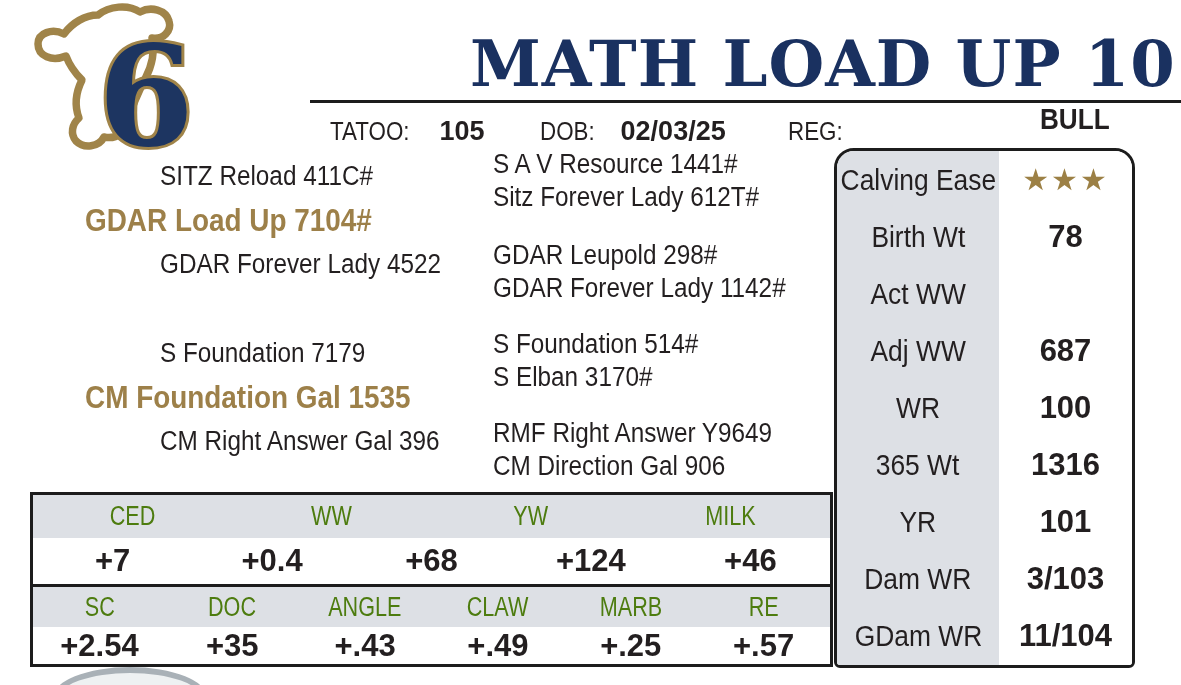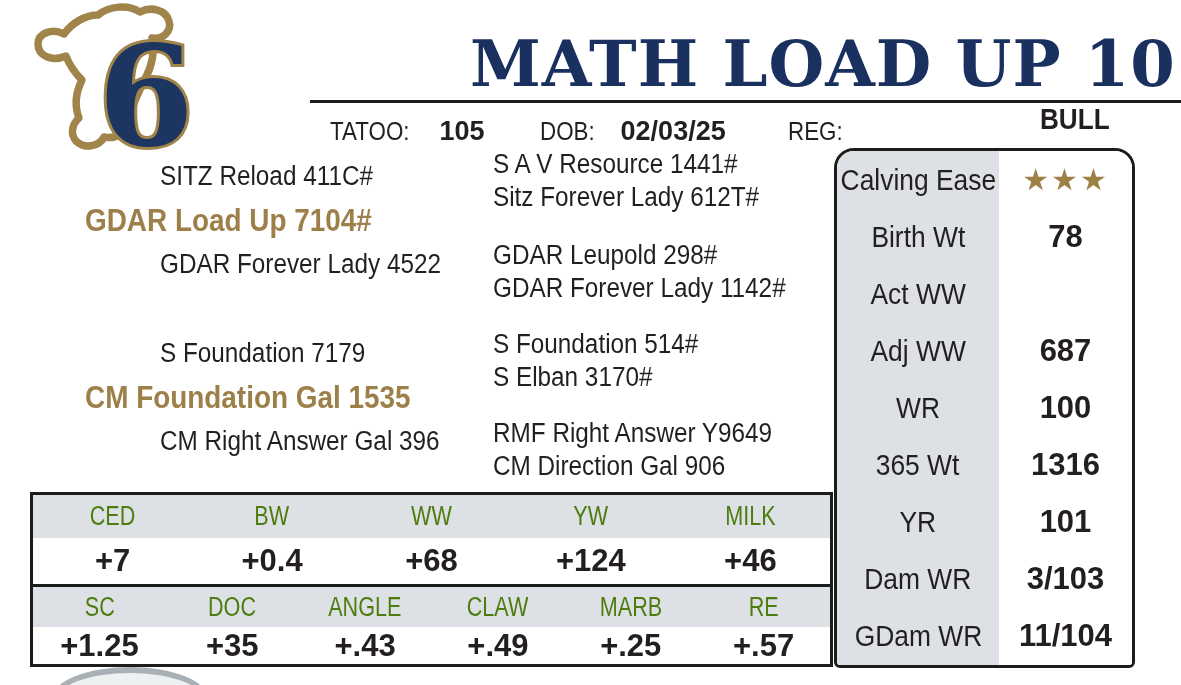--- a/index.html
+++ b/index.html
@@ -170,23 +170,20 @@
       <div class="stat-value">11/104</div>
     </div>
   </div>
 
   <div class="epd">
     <div class="epd-row hdr">
       <div class="epd-cell h">
           <span>CED</span>
         </div>
       <div class="epd-cell h">
-          <span>BW</span>
-        </div>
-      <div class="epd-cell h">
           <span>WW</span>
         </div>
       <div class="epd-cell h">
           <span>YW</span>
         </div>
       <div class="epd-cell h">
           <span>MILK</span>
         </div>
     </div>
     <div class="epd-row val">
@@ -210,21 +207,21 @@
           <span>CLAW</span>
         </div>
       <div class="epd-cell h">
           <span>MARB</span>
         </div>
       <div class="epd-cell h">
           <span>RE</span>
         </div>
     </div>
     <div class="epd-row val2">
-      <div class="epd-cell v">+1.25</div>
+      <div class="epd-cell v">+2.54</div>
       <div class="epd-cell v">+35</div>
       <div class="epd-cell v">+.43</div>
       <div class="epd-cell v">+.49</div>
       <div class="epd-cell v">+.25</div>
       <div class="epd-cell v">+.57</div>
     </div>
   </div>
 
   <div class="photo-arc"></div>
 

